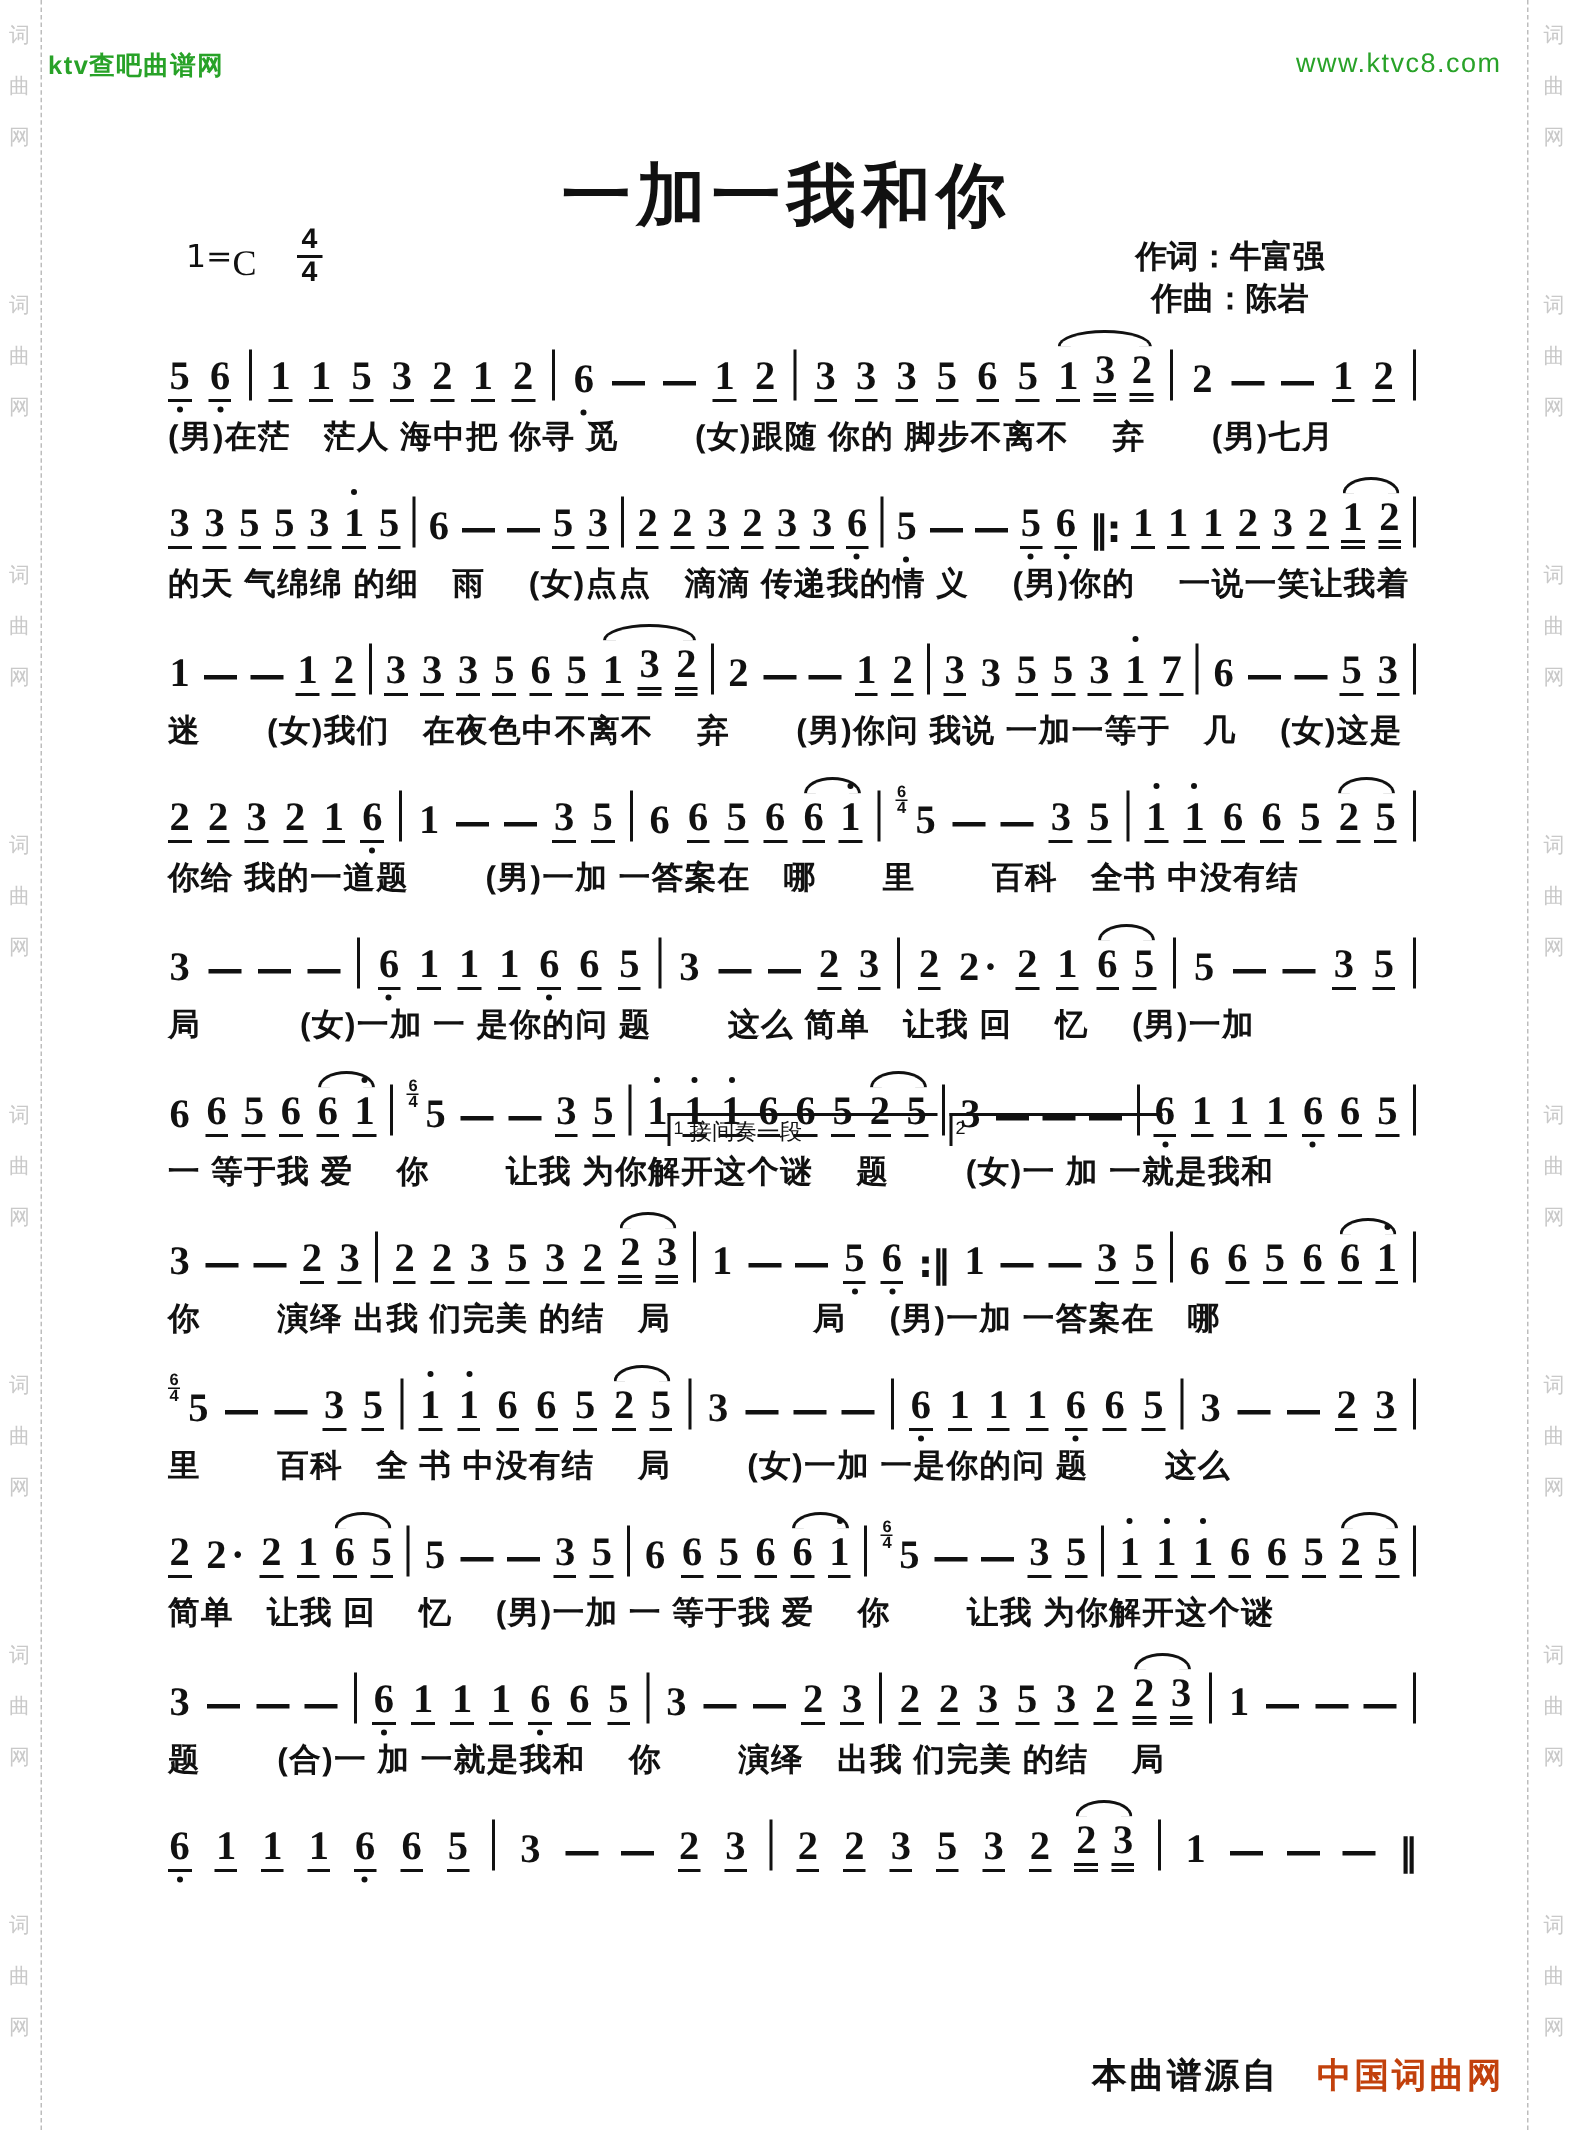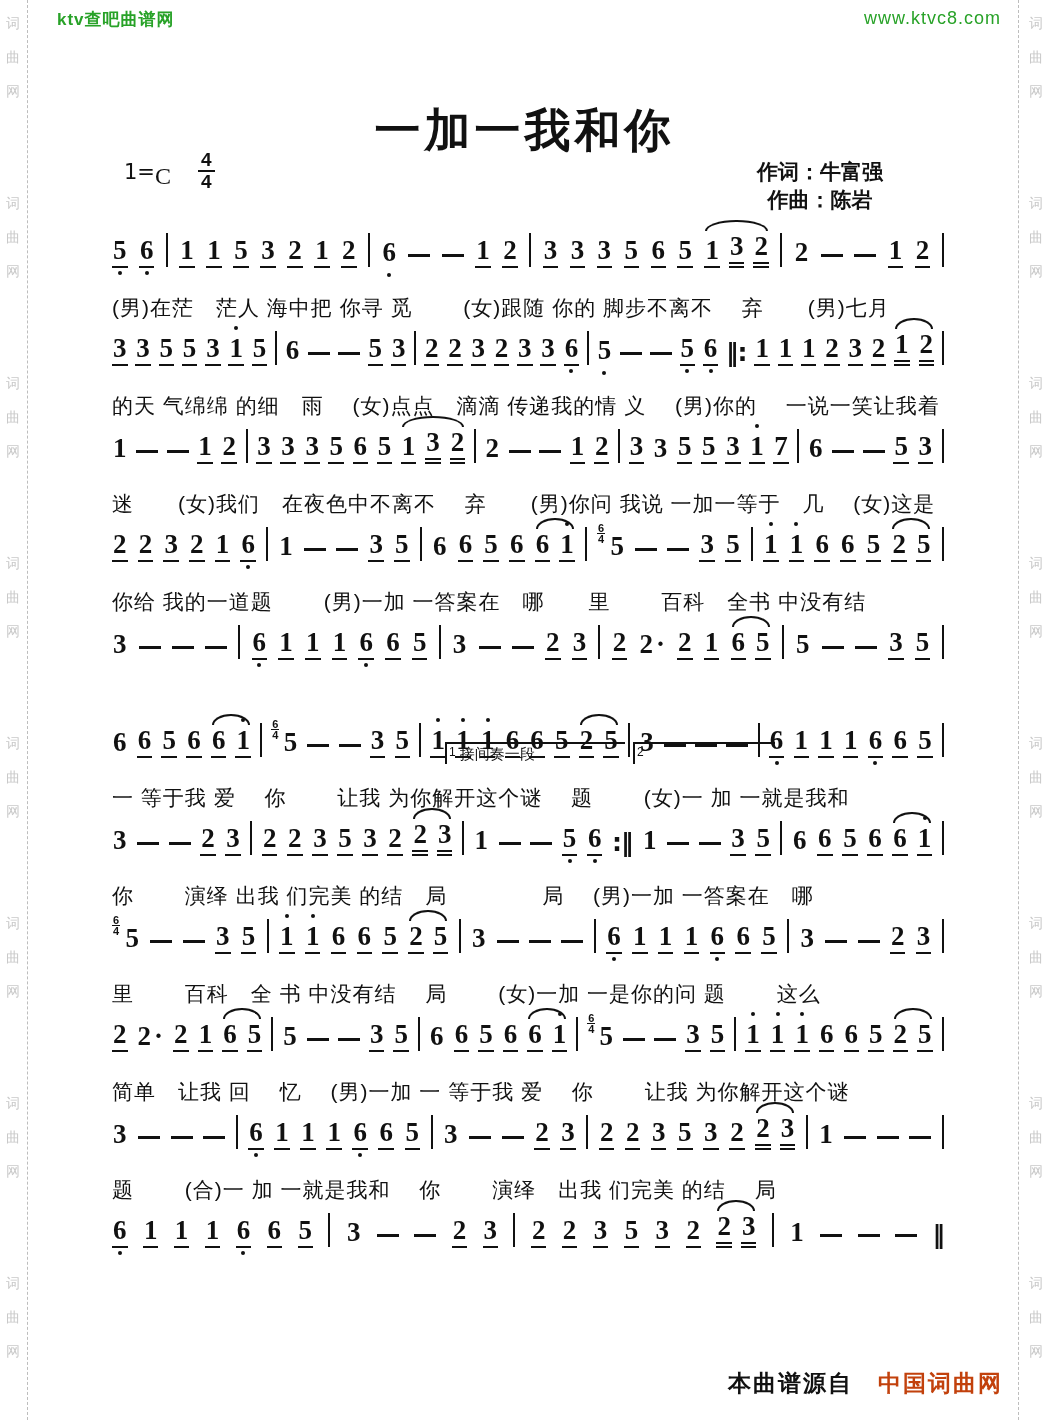--- a/index.html
+++ b/index.html
@@ -11,21 +11,21 @@
   .rail{position:absolute;top:0;height:1420px;width:22px;z-index:1;}
   .rail.left{left:2px;}
   .rail.right{right:2px;}
   .rail .chars{display:flex;flex-direction:column;align-items:center;padding-top:6px;}
   .rail .rc{font-size:14px;line-height:34px;color:#c9c9c9;}
   .rail .gap{height:78px;}
   .rail-dash{position:absolute;top:0;bottom:0;width:0;border-left:1px dashed #bdbdbd;z-index:1;}
   #rail-dash-left{left:27px;}
   #rail-dash-right{right:30px;}
   
-  .hdr-link{position:absolute;top:8px;font-size:17px;font-weight:bold;letter-spacing:1px;cursor:pointer;margin-left:25px;}
+  .hdr-link{position:absolute;top:32px;font-size:17px;font-weight:bold;letter-spacing:1px;cursor:pointer;}
   #site-name{left:32px;}
   #site-url{right:48px;font-weight:normal;font-size:18px;}
   
   #song-title{
     position:absolute;top:100px;left:0;width:100%;text-align:center;
     font-family:"Liberation Serif", serif;font-size:46px;font-weight:bold;letter-spacing:4px;
   }
   #key-block{position:absolute;left:124px;top:158px;font-size:22px;font-family:"DejaVu Sans",sans-serif;}
   #key-label{font-size:21px;}
   #key-value{font-size:24px;position:relative;top:5px;font-family:"Liberation Serif",serif;}
@@ -50,21 +50,21 @@
   .aug{display:inline-block;margin-left:3px;font-weight:bold;}
   .dash{width:22px;height:3px;background:#111;margin-bottom:11px;}
   .bar{width:2px;height:34px;background:#111;margin-bottom:1px;}
   .rep{font-size:25px;font-weight:bold;letter-spacing:-1px;margin-bottom:1px;font-family:"DejaVu Sans",sans-serif;}
   .tsig{display:inline-flex;flex-direction:column;align-items:center;font-size:11px;line-height:10px;
         font-weight:bold;margin-bottom:18px;margin-right:-6px;font-family:"Liberation Sans",sans-serif;}
   .tsig .n{border-bottom:1px solid #111;padding:0 1px;}
   .tie{display:inline-flex;align-items:flex-end;gap:9px;position:relative;}
   .tie::before{content:"";position:absolute;left:1px;right:1px;top:-13px;height:9px;
                border:2px solid #111;border-bottom:none;border-radius:50% 50% 0 0 / 100% 100% 0 0;}
-  .lyrics-row{margin-top:26px;font-size:21px;font-weight:normal;white-space:pre;letter-spacing:1px;}
+  .lyrics-row{margin-top:9px;font-size:21px;font-weight:bold;white-space:pre;letter-spacing:1px;}
   
   .ending{position:absolute;top:742px;height:22px;border-top:2px solid #111;border-left:2px solid #111;
           font-size:15px;font-weight:normal;padding:1px 0 0 2px;z-index:3;box-sizing:border-box;}
   #ending-1{left:445px;width:180px;}
   #ending-2{left:633px;width:142px;}
   .ending .num{font-size:12px;vertical-align:top;margin-right:4px;}
   
   #footer{position:absolute;top:1368px;right:46px;display:flex;gap:25px;
           font-size:23px;font-weight:bold;letter-spacing:2px;z-index:2;}
   #footer-source-name{cursor:pointer;}
@@ -368,20 +368,21 @@
           <span class="note u1">5</span>
         </span>
         <span class="bar"></span>
         <span class="note">5</span>
         <span class="dash"></span>
         <span class="dash"></span>
         <span class="note u1">3</span>
         <span class="note u1">5</span>
         <span class="bar"></span>
       </div>
+      <div class="lyrics-row">局　　　(女)一加 一 是你的问 题　　 这么 简单　让我 回　 忆　 (男)一加</div>
     </div>
     <div class="system">
       <div class="notes-row">
         <span class="note">6</span>
         <span class="note u1">6</span>
         <span class="note u1">5</span>
         <span class="note u1">6</span>
         <span class="tie">
           <span class="note u1">6</span>
           <span class="note u1">1<span class="oct-dot hi"></span></span>

